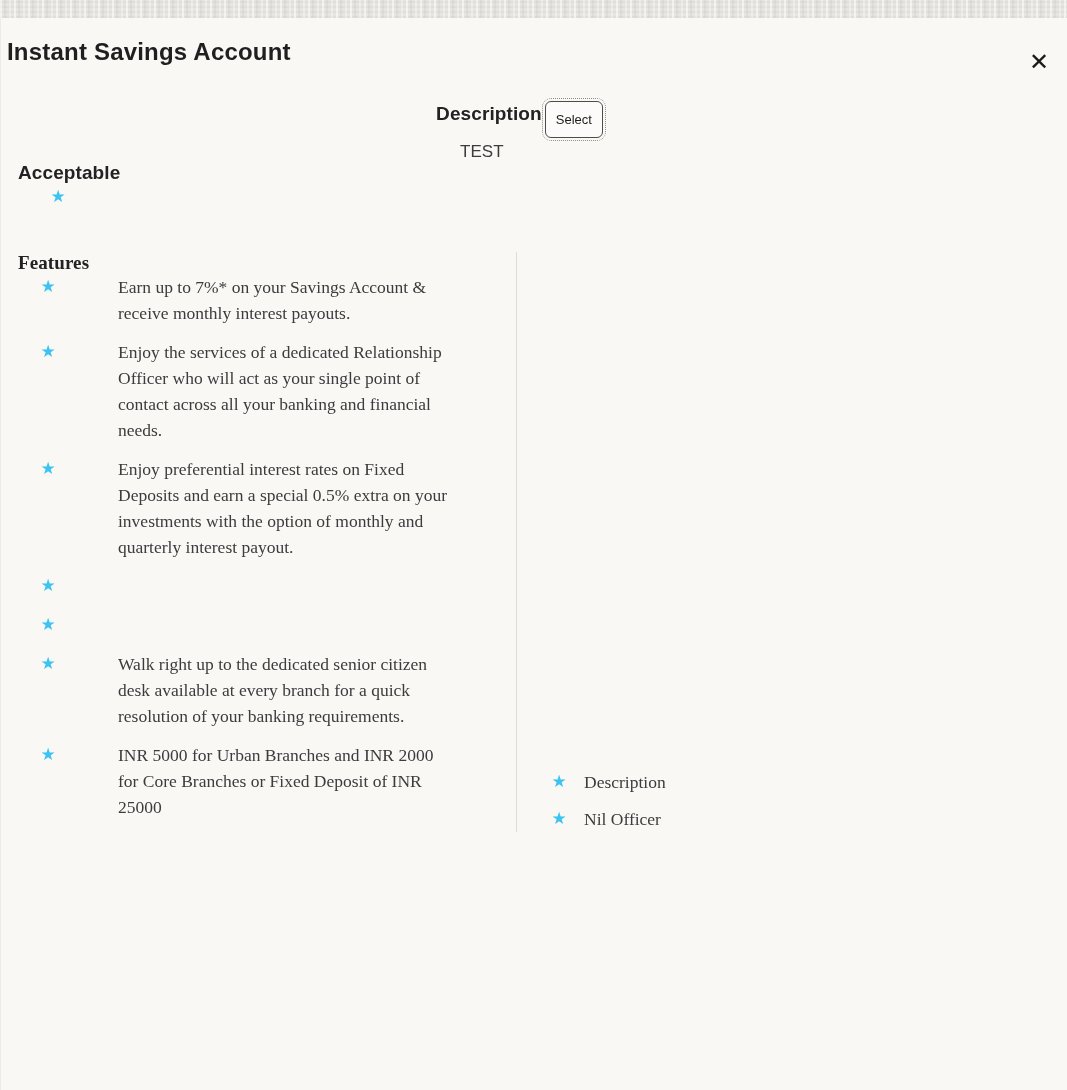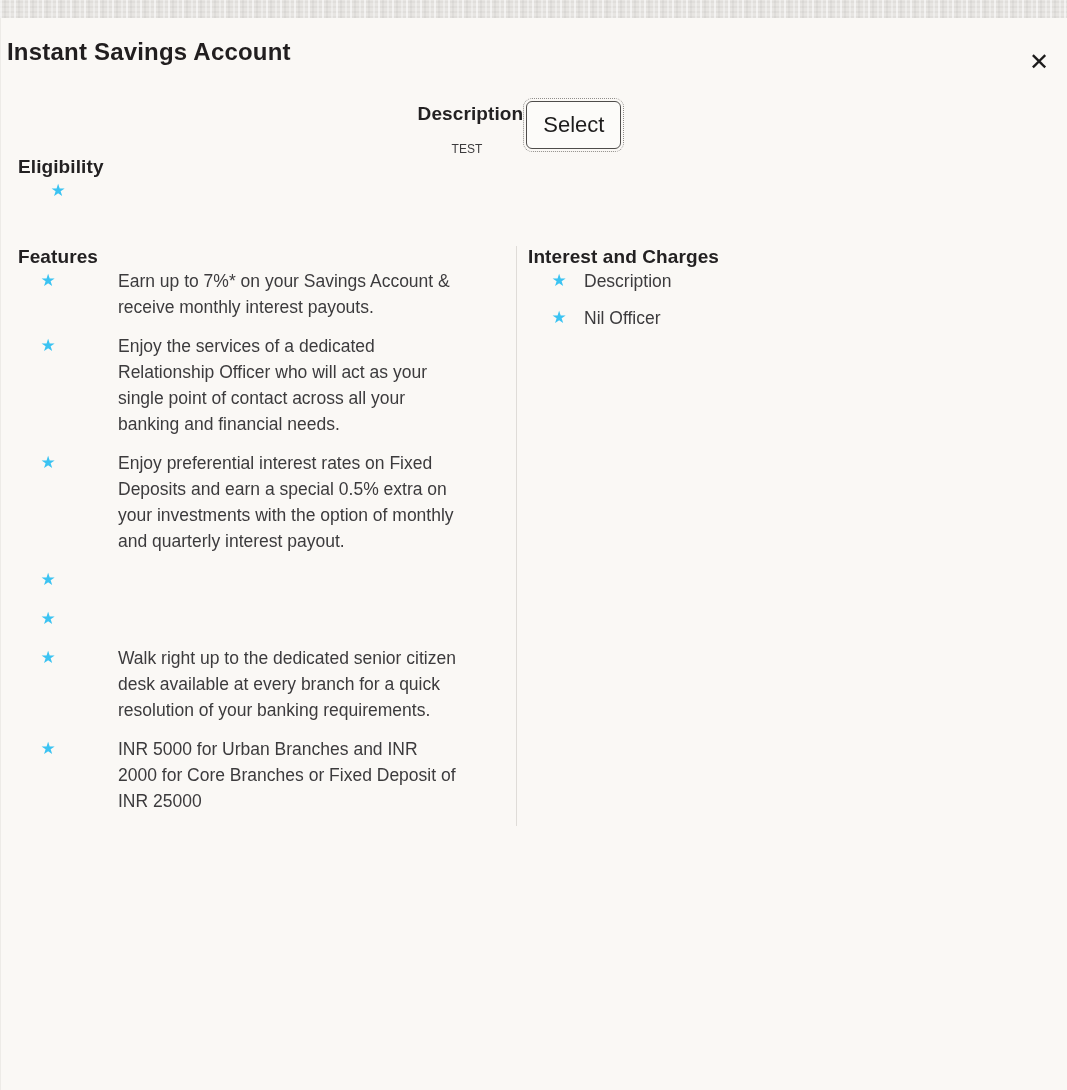--- a/index.html
+++ b/index.html
@@ -43,51 +43,51 @@
   }
   h2.sec{
     margin:0;font-size:19px;font-weight:bold;color:var(--heading);
     letter-spacing:.1px;
   }
   .desc-row{
     display:flex;justify-content:center;align-items:flex-start;
     margin-top:37px;
   }
   .desc-value{
-    margin:17px 0 0 34px;
-    font-size:12px;color:var(--body);
+    margin:17px 0 0 24px;
+    font-size:17px;color:var(--body);
   }
   .select-ring{
     border:1px dotted #8f8d8a;border-radius:9px;padding:2px;
     margin-right:13px;margin-top:-5px;
     background:transparent;
   }
   .select-btn{
     display:block;
     border:1px solid #4e4c4a;border-radius:6px;
     background:#fcfbf9;color:#1d1c1c;
-    padding:10px 16px;font-size:22px;font-family:inherit;cursor:pointer;
+    padding:10px 10px;font-size:13px;font-family:inherit;cursor:pointer;
   }
   .eligibility-heading{margin-top:29px;}
   ul.bullets{list-style:none;margin:0;padding:0;}
   .bullet{
     display:flex;align-items:flex-start;
     font-size:17.5px;line-height:26px;color:var(--body);
   }
   .star{
     color:var(--star);flex:none;font-size:17px;line-height:26px;
     text-align:center;
   }
   
   .elig-list{margin-top:17px;}
   .elig-list .bullet{padding-left:20px;}
   .elig-list .star{width:40px;margin-right:23px;}
   .elig-list .bullet-text{max-width:812px;}
   
-  .columns{display:flex;margin-top:42px;align-items:flex-start;}
+  .columns{display:flex;margin-top:42px;align-items:flex-end;font-family:Liberation Serif, serif;}
   .col-left{
     width:499px;flex:none;
     border-right:1px solid var(--divider);
     padding-bottom:12px;
   }
   .col-right{flex:1;padding-left:11px;}
   
   .feat-list{margin-top:21px;}
   .feat-list .bullet{padding-left:18px;}
   .feat-list .bullet + .bullet{margin-top:13px;}
@@ -113,21 +113,21 @@
   <div class="desc-row">
     <div>
       <h2 class="sec">Description</h2>
       <div class="desc-value">TEST</div>
     </div>
     <div class="select-ring">
       <button class="select-btn">Select</button>
     </div>
   </div>
 
-  <h2 class="sec eligibility-heading">Eligibility</h2>
+  <h2 class="sec eligibility-heading">Acceptable</h2>
 
   <ul class="bullets elig-list">
 
       <li class="bullet">
         <span class="star">★</span>
       </li>
     </ul>
 
   <div class="columns">
 
@@ -164,21 +164,20 @@
           </li>
 
           <li class="bullet">
             <span class="star">★</span>
             <span class="bullet-text">INR 5000 for Urban Branches and INR 2000 for Core Branches or Fixed Deposit of INR 25000</span>
           </li>
         </ul>
     </div>
 
     <div class="col-right">
-      <h2 class="sec">Interest and Charges</h2>
       <ul class="bullets int-list">
 
           <li class="bullet">
             <span class="star">★</span>
             <span class="bullet-text">Description</span>
           </li>
 
           <li class="bullet">
             <span class="star">★</span>
             <span class="bullet-text">Nil Officer</span>

